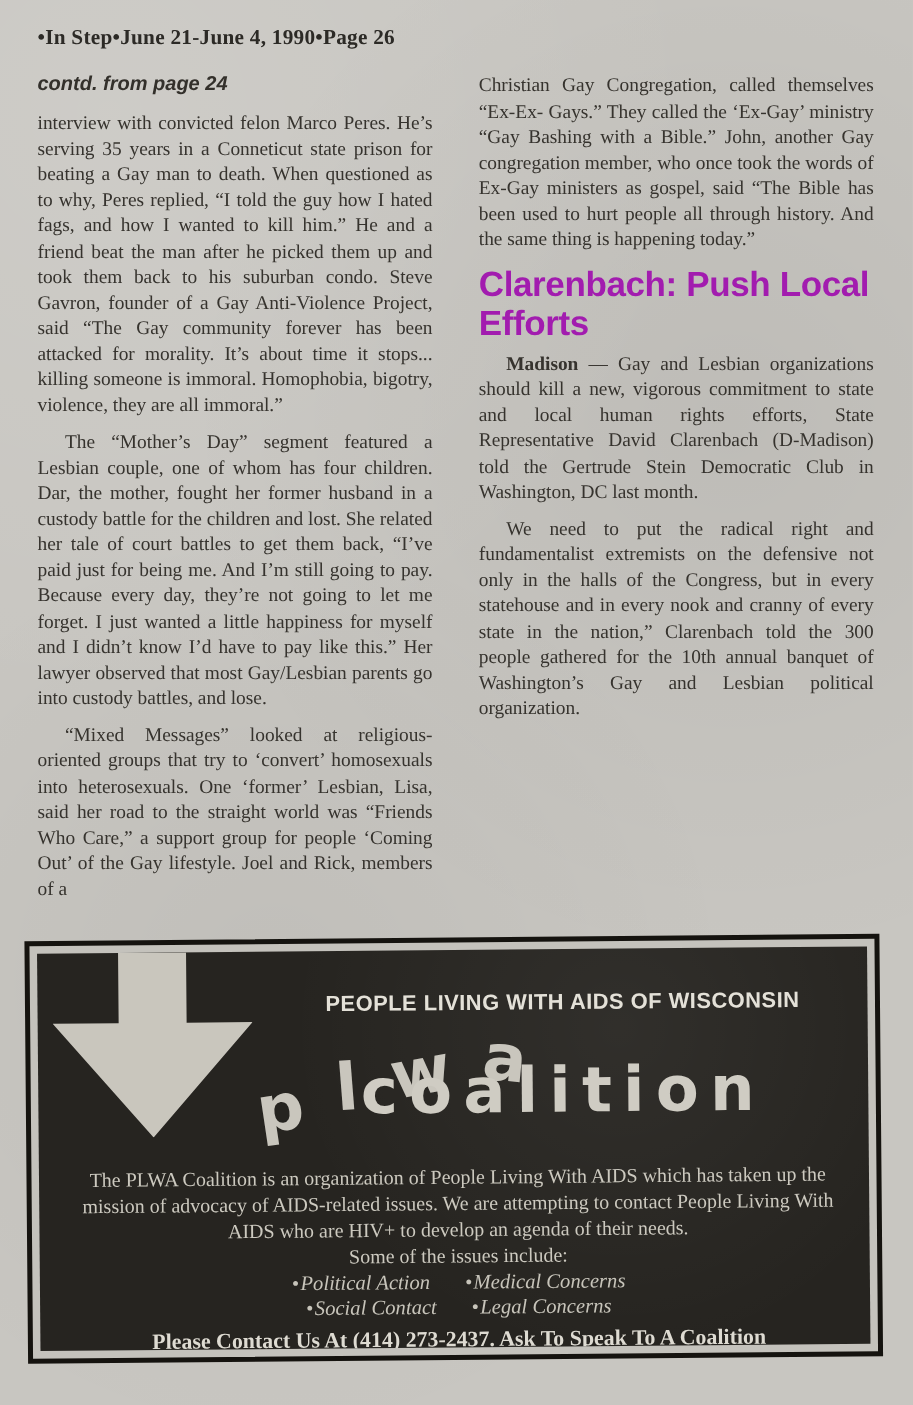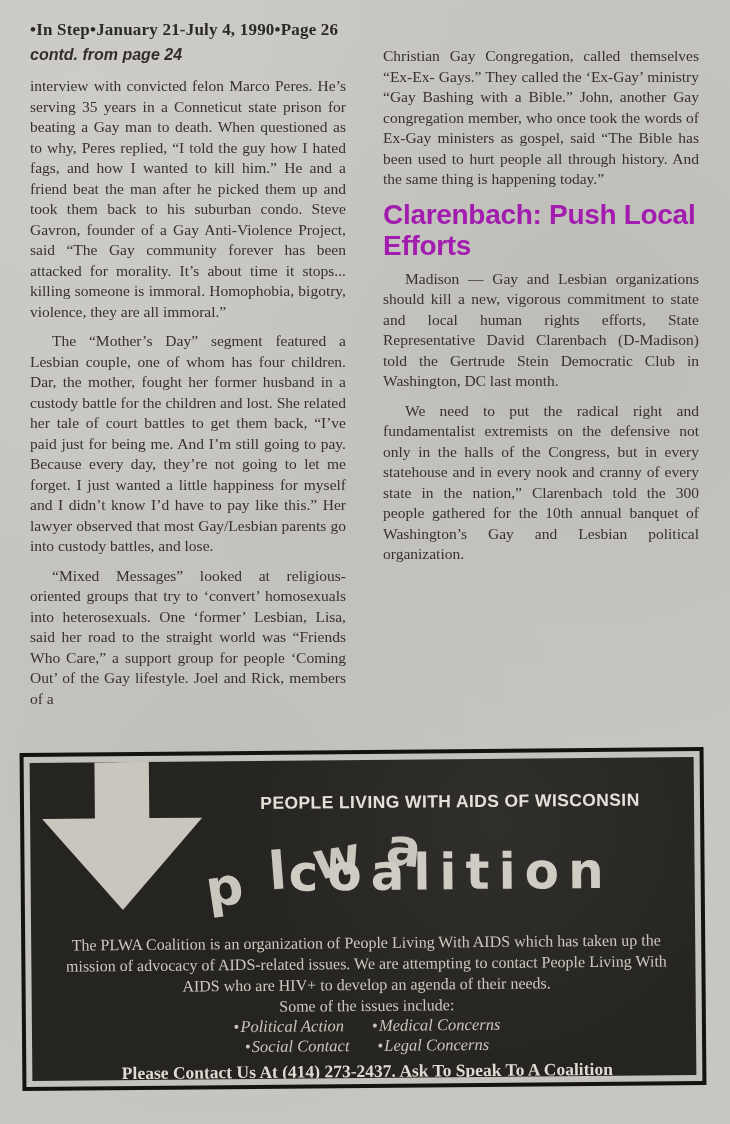--- a/index.html
+++ b/index.html
@@ -20,33 +20,33 @@
     position:absolute;left:30px;top:20px;
     font-family:"Liberation Serif", serif;
     font-weight:bold;font-size:17px;color:#2c2a26;letter-spacing:.2px;
   }
   .contd{
     font-family:"Liberation Sans", sans-serif;
     font-weight:bold;font-style:italic;font-size:16px;color:#33302b;
   }
 
   .cols{
-    position:absolute;left:30px;top:46px;width:684px;
+    position:absolute;left:30px;top:59px;width:684px;
     display:flex;gap:23px;align-items:flex-start;
   }
   .col{width:330px;}
   .col .contd{margin:0 0 12px 0;}
   .col p{
     margin:0 14px 9px 0;
     font-size:15.5px;line-height:20.5px;
     text-align:justify;text-justify:inter-word;
     color:#36332e;
   }
   .col p.indent{text-indent:22px;}
-  .lead{font-weight:normal;}
+  .lead{font-weight:bold;}
   .headline{
     font-family:"Liberation Sans", sans-serif;
     font-weight:bold;font-size:28px;line-height:31px;
     color:#a21caf;letter-spacing:-.3px;
     margin:4px 0 8px 0;
   }
 
   
   .ad-outer{
     position:absolute;left:21px;top:750px;width:684px;height:338px;
@@ -105,21 +105,21 @@
     margin:4px auto 0 auto;max-width:560px;
     text-align:center;font-weight:bold;font-size:17.5px;line-height:22px;
     color:#dedbd2;
   }
 </style>
 </head>
 <body>
 
 <div class="page">
 
-  <div class="masthead">•In Step•January 21-July 4, 1990•Page 26</div>
+  <div class="masthead">•In Step•June 21-June 4, 1990•Page 26</div>
 
   <div class="cols">
 
     <div class="col">
       <div class="contd">contd. from page 24</div>
       <p>interview with convicted felon Marco Peres. He’s serving 35 years in a Conneticut state prison for beating a Gay man to death. When questioned as to why, Peres replied, “I told the guy how I hated fags, and how I wanted to kill him.” He and a friend beat the man after he picked them up and took them back to his suburban condo. Steve Gavron, founder of a Gay Anti-Violence Project, said “The Gay community forever has been attacked for morality. It’s about time it stops... killing someone is immoral. Homophobia, bigotry, violence, they are all immoral.”</p>
       <p class="indent">The “Mother’s Day” segment featured a Lesbian couple, one of whom has four children. Dar, the mother, fought her former husband in a custody battle for the children and lost. She related her tale of court battles to get them back, “I’ve paid just for being me. And I’m still going to pay. Because every day, they’re not going to let me forget. I just wanted a little happiness for myself and I didn’t know I’d have to pay like this.” Her lawyer observed that most Gay/Lesbian parents go into custody battles, and lose.</p>
       <p class="indent">“Mixed Messages” looked at religious- oriented groups that try to ‘convert’ homosexuals into heterosexuals. One ‘former’ Lesbian, Lisa, said her road to the straight world was “Friends Who Care,” a support group for people ‘Coming Out’ of the Gay lifestyle. Joel and Rick, members of a</p>
     </div>
 

